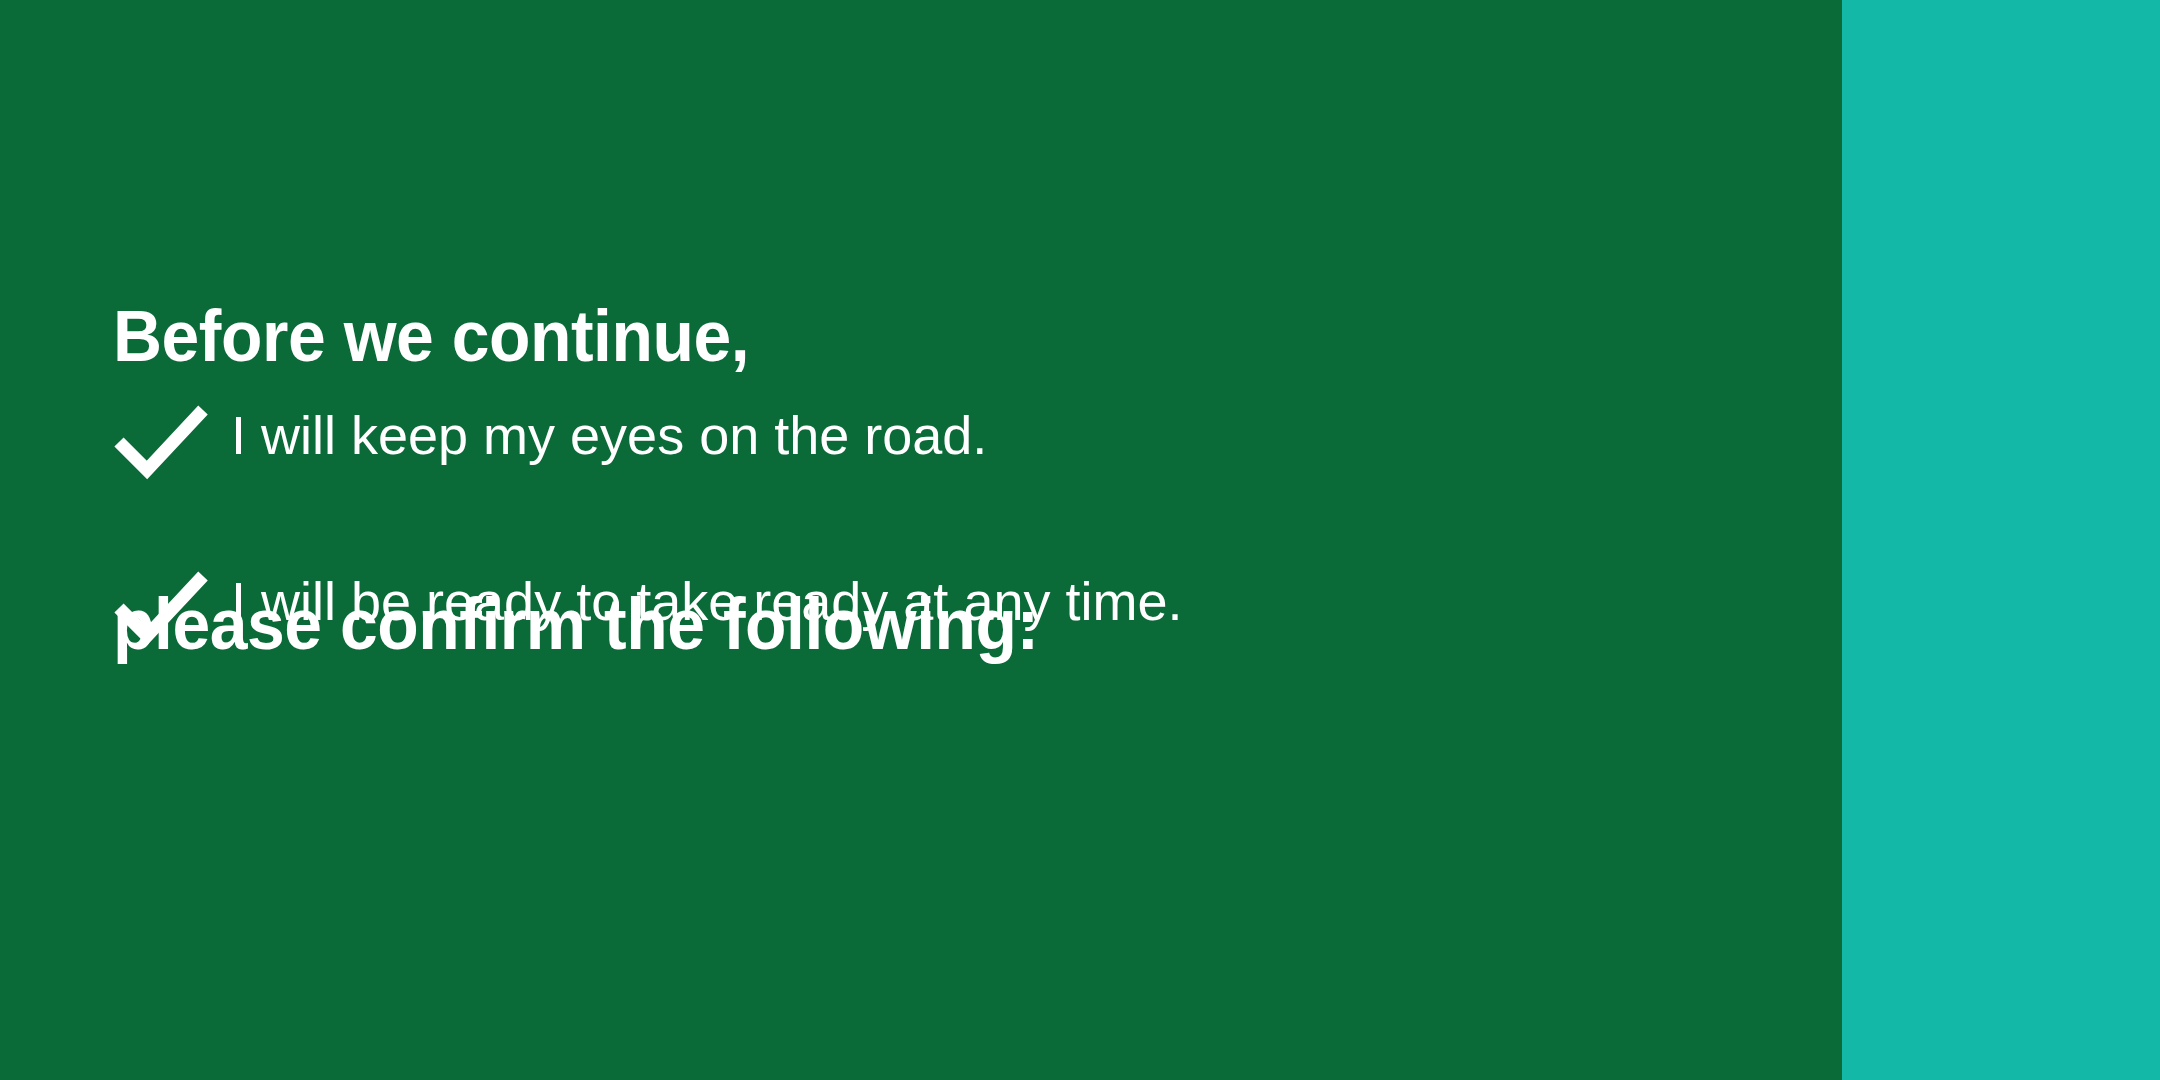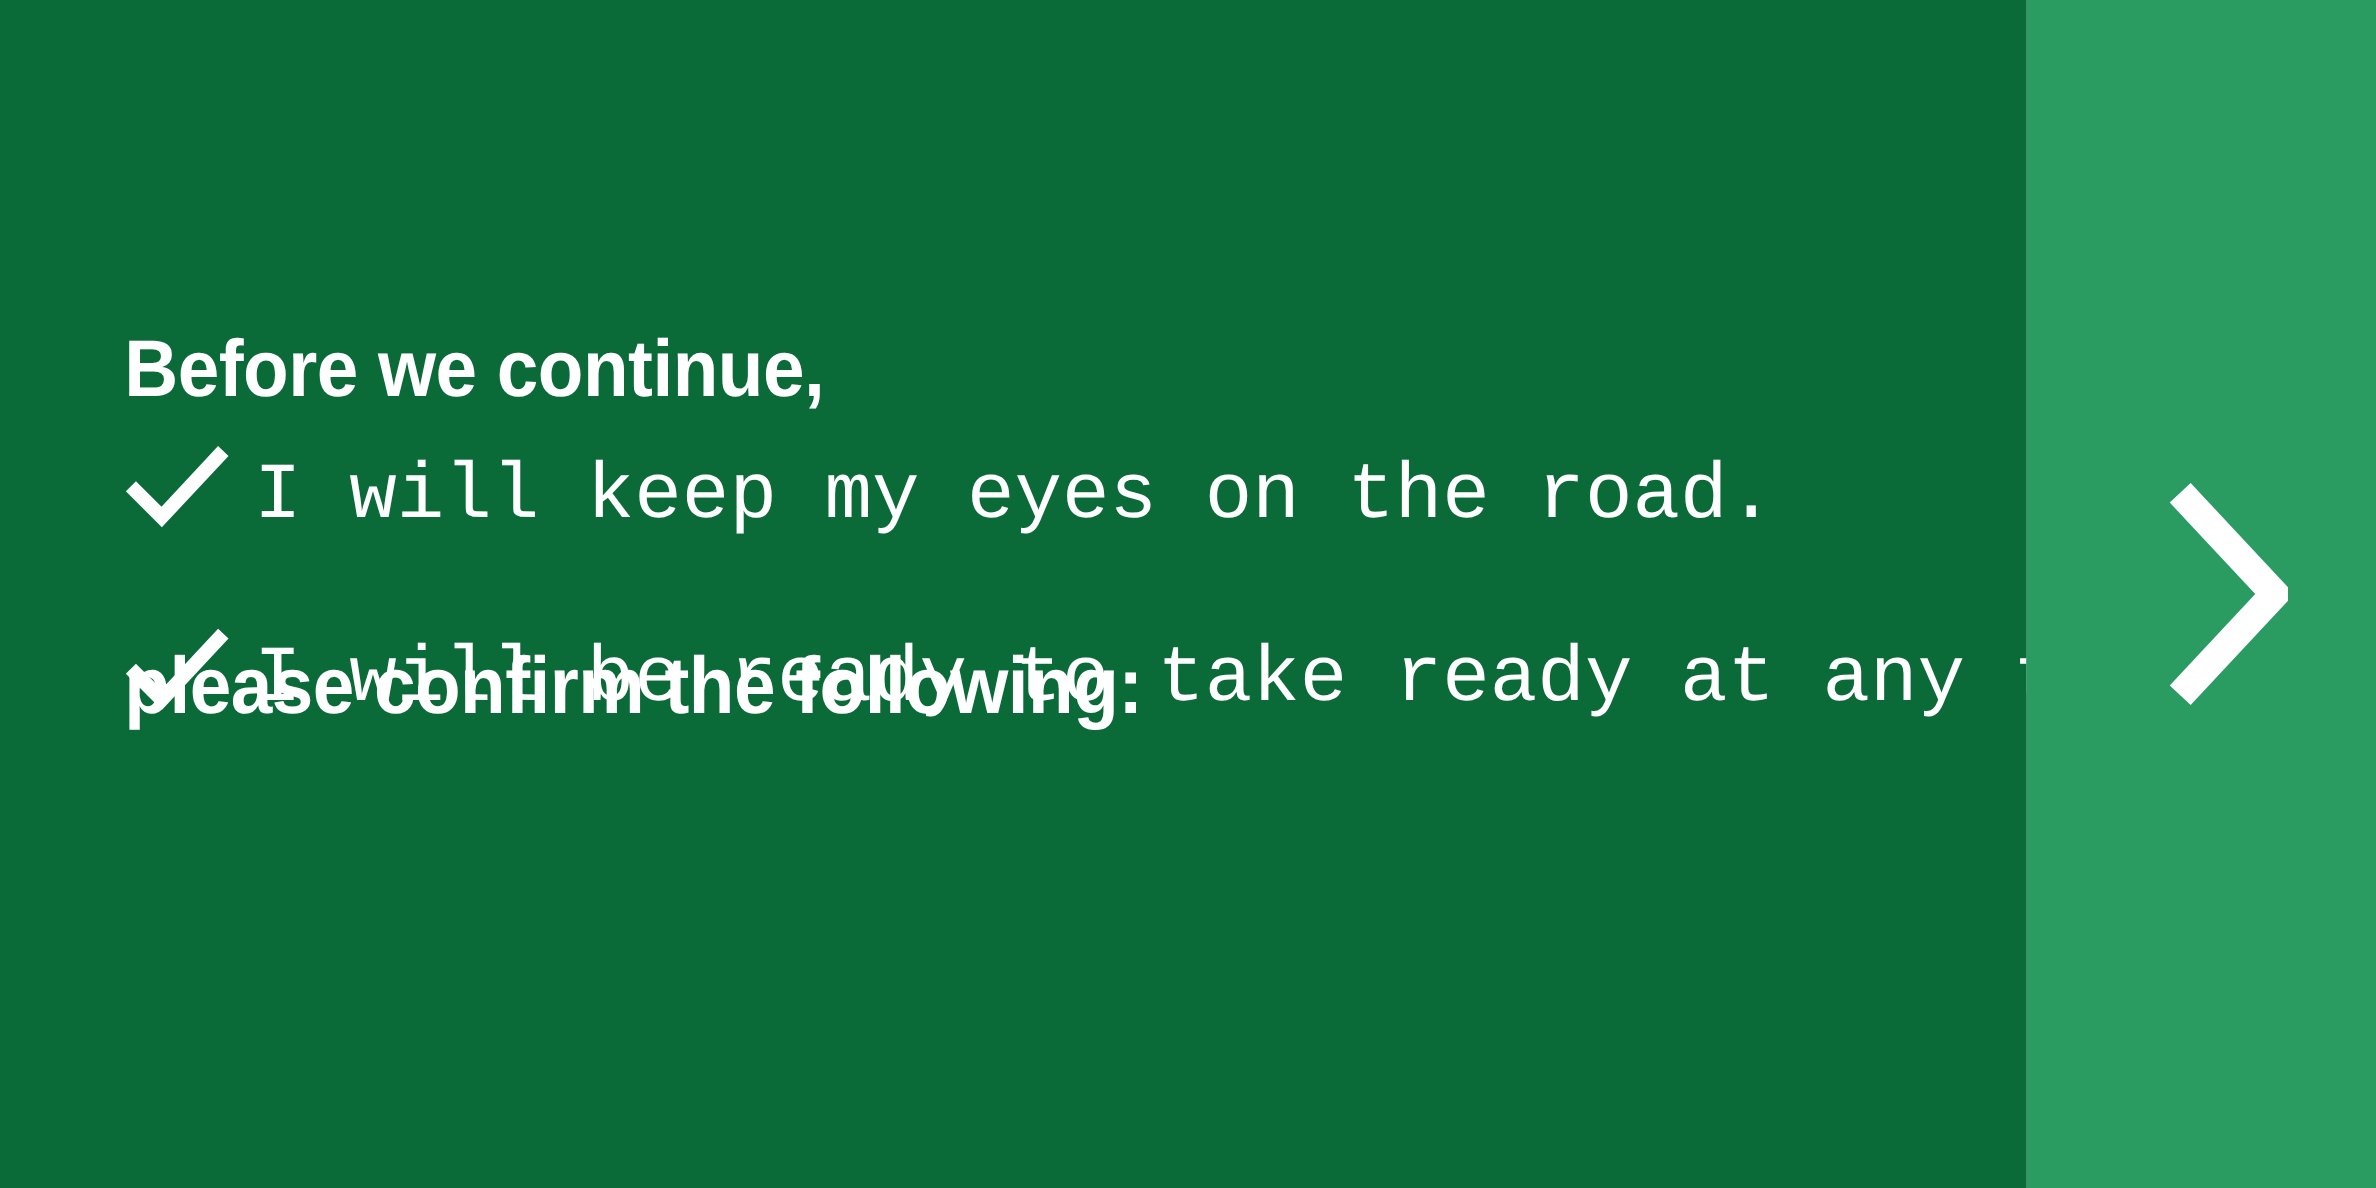--- a/index.html
+++ b/index.html
@@ -13,21 +13,22 @@
     overflow: hidden;
     font-family: "Liberation Sans", sans-serif;
     background: #0b6b38;
   }
 
   .screen {
     position: relative;
     width: 2160px;
     height: 1080px;
     display: flex;
-    background: #ec4899;
+    background: #14b8a6;
+    flex-direction: column;
   }
 
   
   .content-panel {
     position: relative;
     width: 1842px;
     height: 1080px;
     background: #0b6b38;
     flex: 0 0 1842px;
     box-sizing: border-box;
@@ -77,27 +78,27 @@
   }
 
   .check-icon svg {
     display: block;
     width: 96px;
     height: 96px;
   }
 
   .checklist-label {
     color: #ffffff;
-    font-family: Liberation Mono, monospace;
+    font-family: Liberation Sans, sans-serif;
     font-weight: 400;
-    font-size: 72px;
+    font-size: 54px;
     line-height: 70px;
     letter-spacing: 0px;
     margin-left: 22px;
-    margin-top: 24px;
+    margin-top: 8px;
     white-space: pre;
   }
 
   
   .side-panel {
     position: relative;
     width: 318px;
     height: 1080px;
     background: #2a9b61;
     flex: 0 0 318px;

